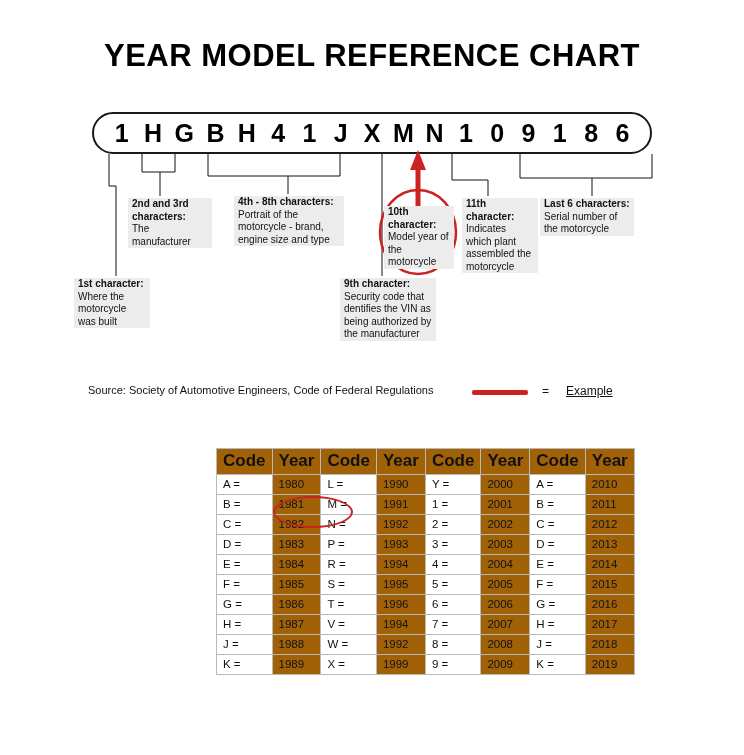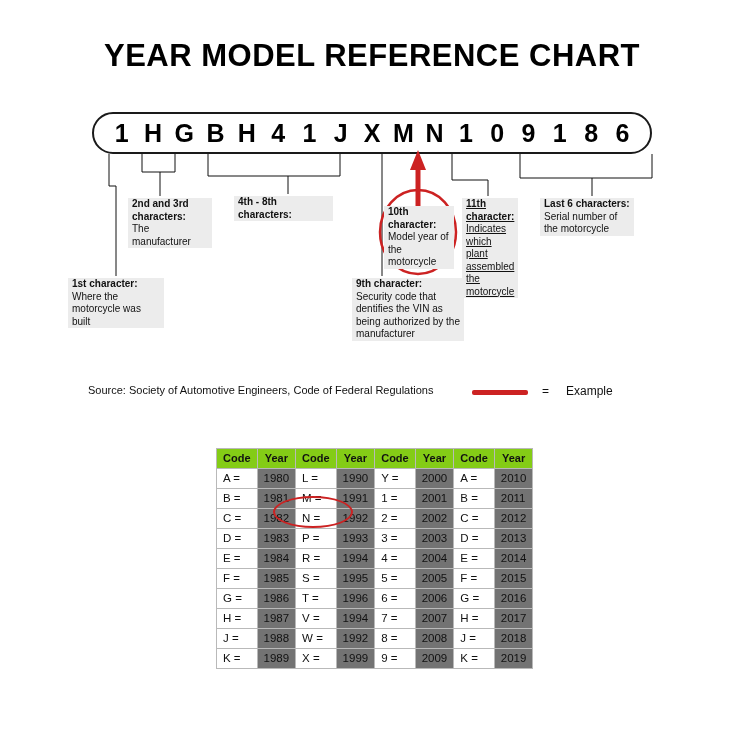--- a/index.html
+++ b/index.html
@@ -83,26 +83,26 @@
     background: #ececec;
     color: #111;
     font-size: 10px;
     line-height: 12.5px;
     text-align: left;
     padding: 0 4px;
     box-sizing: border-box;
   }
   .callout b { font-weight: bold; }
 
-  .c-1st   { left: 68px;  top: 278px; width: 96px; }
+  .c-1st   { left: 74px;  top: 278px; width: 76px; }
   .c-2nd   { left: 128px; top: 198px; width: 84px; }
-  .c-4th   { left: 234px; top: 196px; width: 99px; }
-  .c-9th   { left: 352px; top: 278px; width: 112px; }
+  .c-4th   { left: 234px; top: 196px; width: 110px; }
+  .c-9th   { left: 340px; top: 278px; width: 96px; }
   .c-10th  { left: 384px; top: 198px; width: 70px; margin-top: 8px; }
-  .c-11th  { left: 462px; top: 198px; width: 56px; text-decoration: underline; }
+  .c-11th  { left: 462px; top: 198px; width: 76px; }
   .c-last  { left: 540px; top: 198px; width: 94px; }
 
   
   .source-text {
     position: absolute;
     left: 88px;
     top: 384px;
     font-size: 11px;
     color: #111;
     white-space: nowrap;
@@ -122,20 +122,21 @@
     top: 384px;
     font-size: 12px;
     color: #111;
   }
   .example-label {
     position: absolute;
     left: 566px;
     top: 384px;
     font-size: 12px;
     color: #111;
+    text-decoration: underline;
   }
 
   
   .code-table-wrap {
     position: absolute;
     left: 216px;
     top: 448px;
   }
   table.code-table {
     border-collapse: collapse;
@@ -145,34 +146,34 @@
   }
   table.code-table th,
   table.code-table td {
     border: 1px solid #b9b9b9;
     padding: 2px 6px 3px 6px;
     height: 20px;
     box-sizing: border-box;
     white-space: nowrap;
   }
   table.code-table th {
-    background: #84cc16;
+    background: #a16207;
     font-weight: bold;
     text-align: center;
-    font-size: 11px;
+    font-size: 17px;
   }
   table.code-table td.code {
     text-align: left;
     min-width: 34px;
     background: #fff;
   }
   table.code-table td.year {
     text-align: left;
     min-width: 30px;
-    background: #737373;
+    background: #a16207;
   }
 
   
   .table-circle {
     position: absolute;
     left: 273px;
     top: 496px;
     width: 76px;
     height: 28px;
     border: 2.5px solid #cc2222;
@@ -236,20 +237,21 @@
   <span>Where the motorcycle was built</span>
 </div>
 
 <div class="callout c-2nd">
   <b>2nd and 3rd characters:</b><br>
   <span>The manufacturer</span>
 </div>
 
 <div class="callout c-4th">
   <b>4th - 8th characters:</b><br>
+  <span>Portrait of the motorcycle - brand, engine size and type</span>
 </div>
 
 <div class="callout c-9th">
   <b>9th character:</b>
   <span>Security code that dentifies the VIN as being authorized by the manufacturer</span>
 </div>
 
 <div class="callout c-10th">
   <b>10th character:</b><br>
   <span>Model year of the motorcycle</span>

